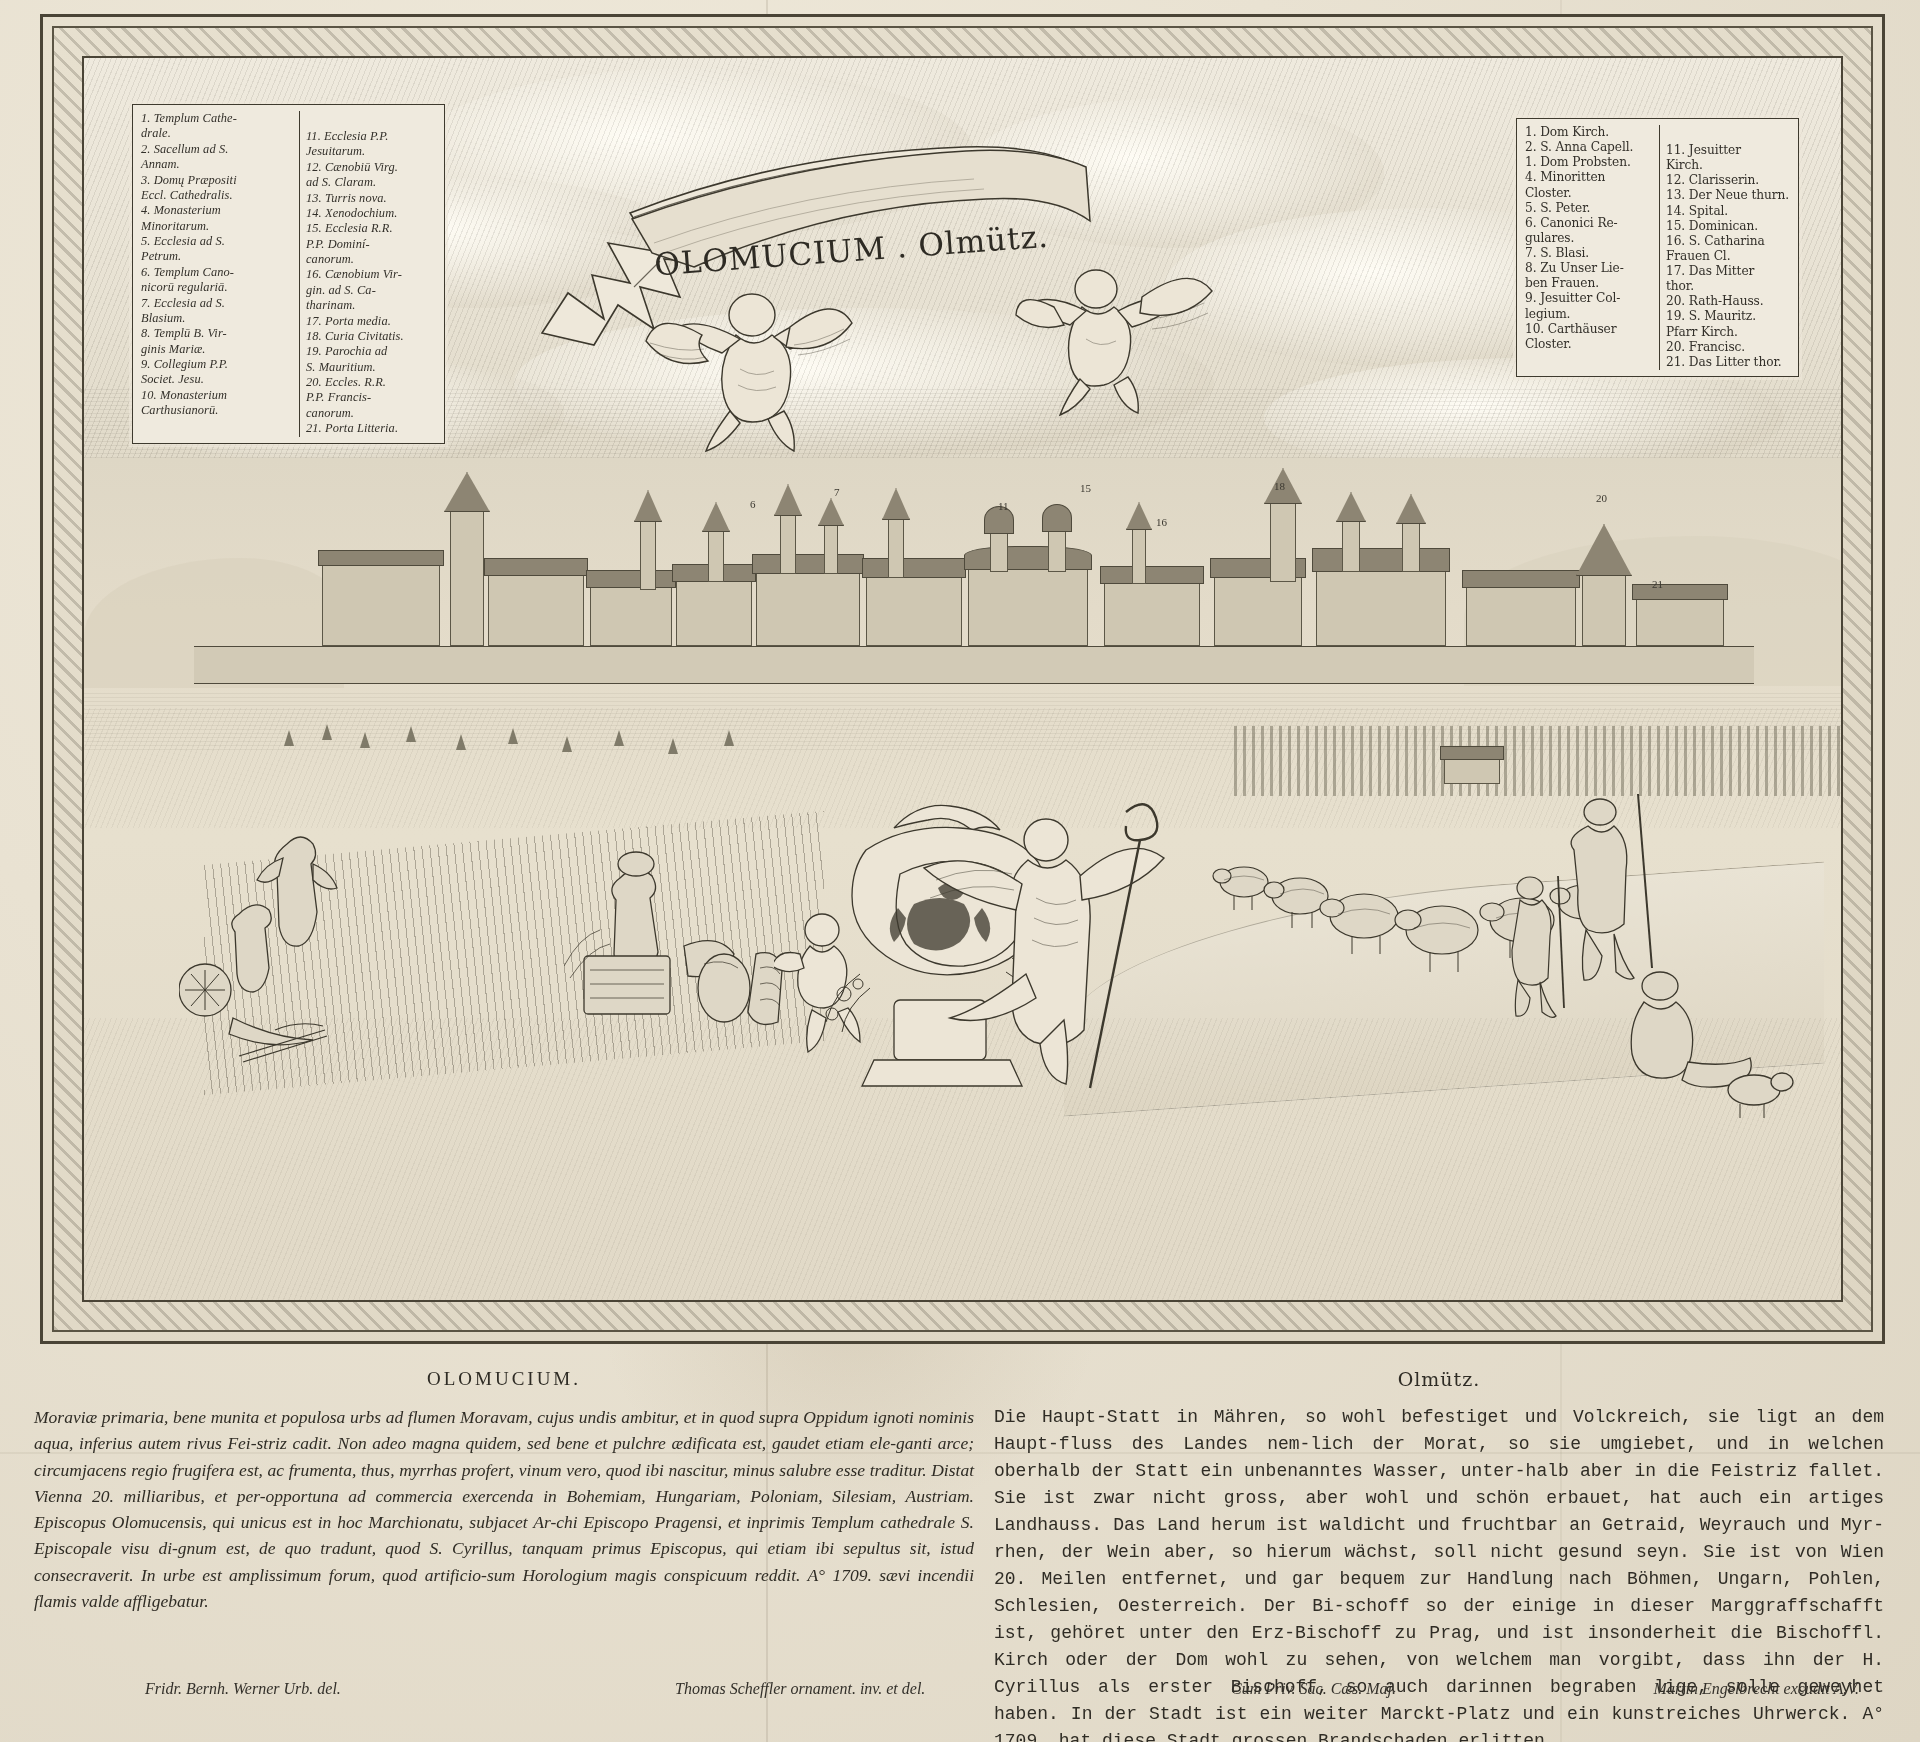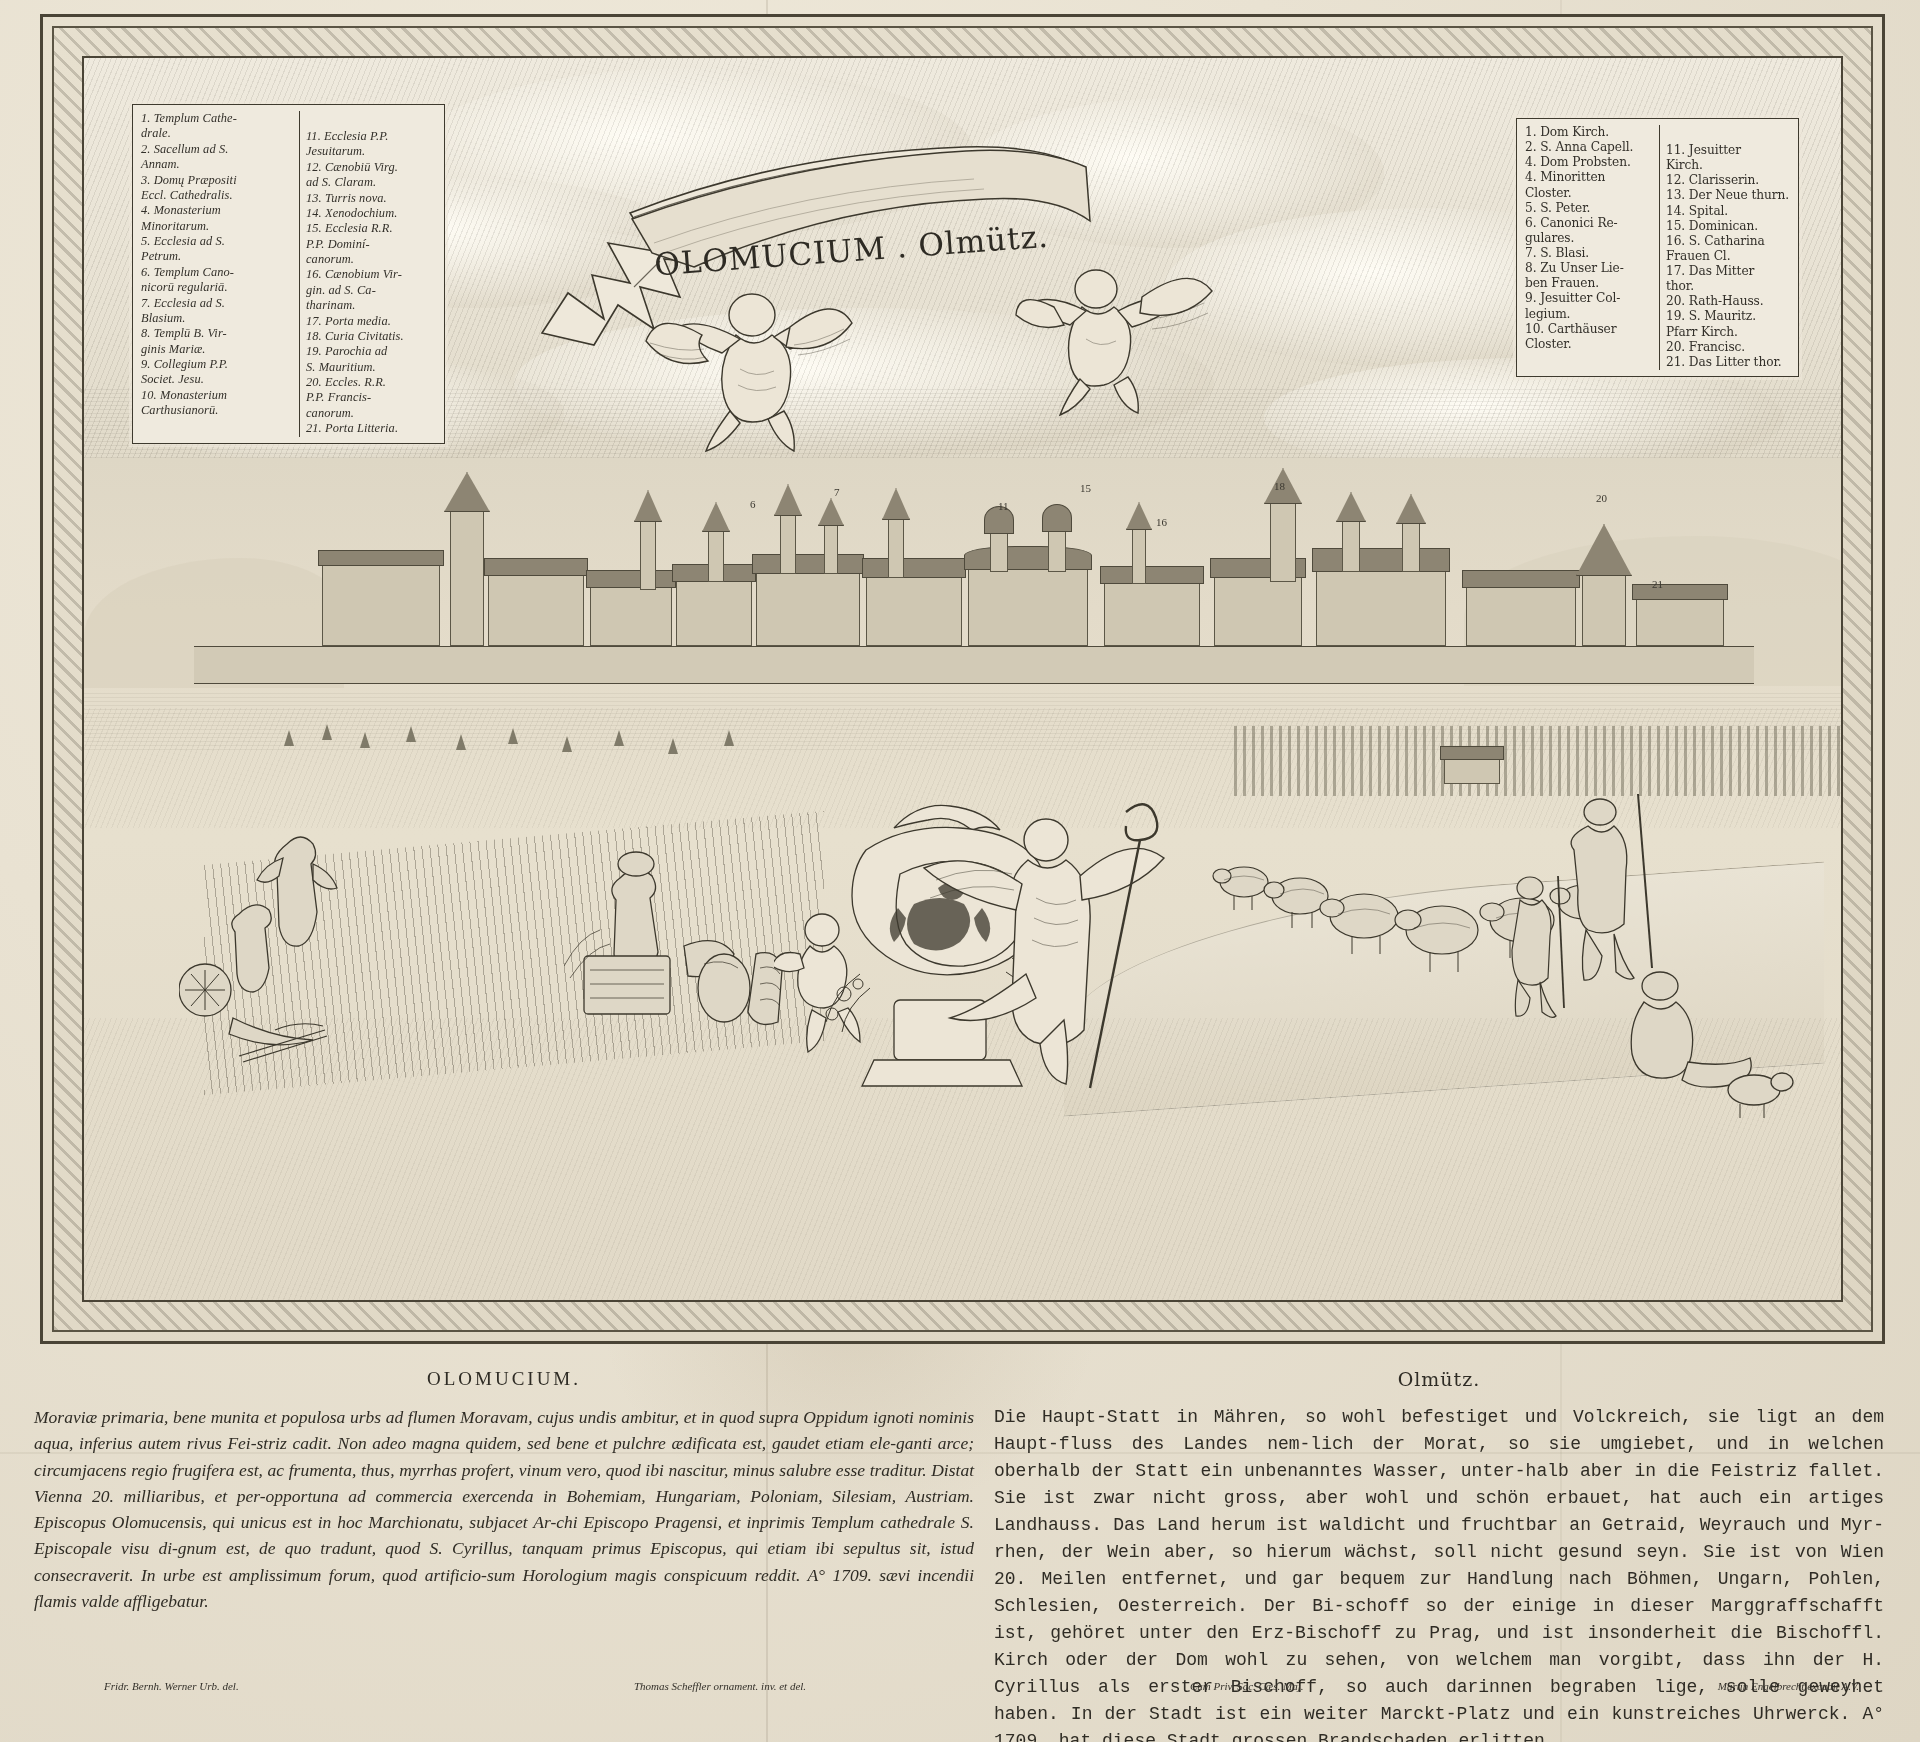--- a/index.html
+++ b/index.html
@@ -232,23 +232,24 @@
   .credits {
     position: absolute;
     left: 0; right: 0;
     top: 312px;
     height: 24px;
   }
   .credit {
     position: absolute;
     font-family: "Liberation Serif", serif;
     font-style: italic;
-    font-size: 11px;
+    font-size: 16px;
     color: #33302a;
     white-space: nowrap;
+    margin-left: 41px;
   }
   .c1 { left: 70px; }
   .c2 { left: 600px; }
   .c3 { left: 1156px; }
   .c4 { right: 30px; }
 
   .stain {
     position: absolute;
     border-radius: 50%;
     background: radial-gradient(closest-side, rgba(150,130,95,0.16), rgba(150,130,95,0));
@@ -666,21 +667,21 @@
 P.P. Francis-
 canorum.</div>
           <div class="keyitem">21. Porta Litteria.</div>
         </div>
       </div>
 
       <div class="keybox german" id="key-right">
         <div class="keycol left" style="width:128px">
           <div class="keyitem">1. Dom Kirch.</div>
           <div class="keyitem">2. S. Anna Capell.</div>
-          <div class="keyitem">4. Dom Probsten.</div>
+          <div class="keyitem">1. Dom Probsten.</div>
           <div class="keyitem">4. Minoritten
 Closter.</div>
           <div class="keyitem">5. S. Peter.</div>
           <div class="keyitem">6. Canonici Re-
 gulares.</div>
           <div class="keyitem">7. S. Blasi.</div>
           <div class="keyitem">8. Zu Unser Lie-
 ben Frauen.</div>
           <div class="keyitem">9. Jesuitter Col-
 legium.</div>

